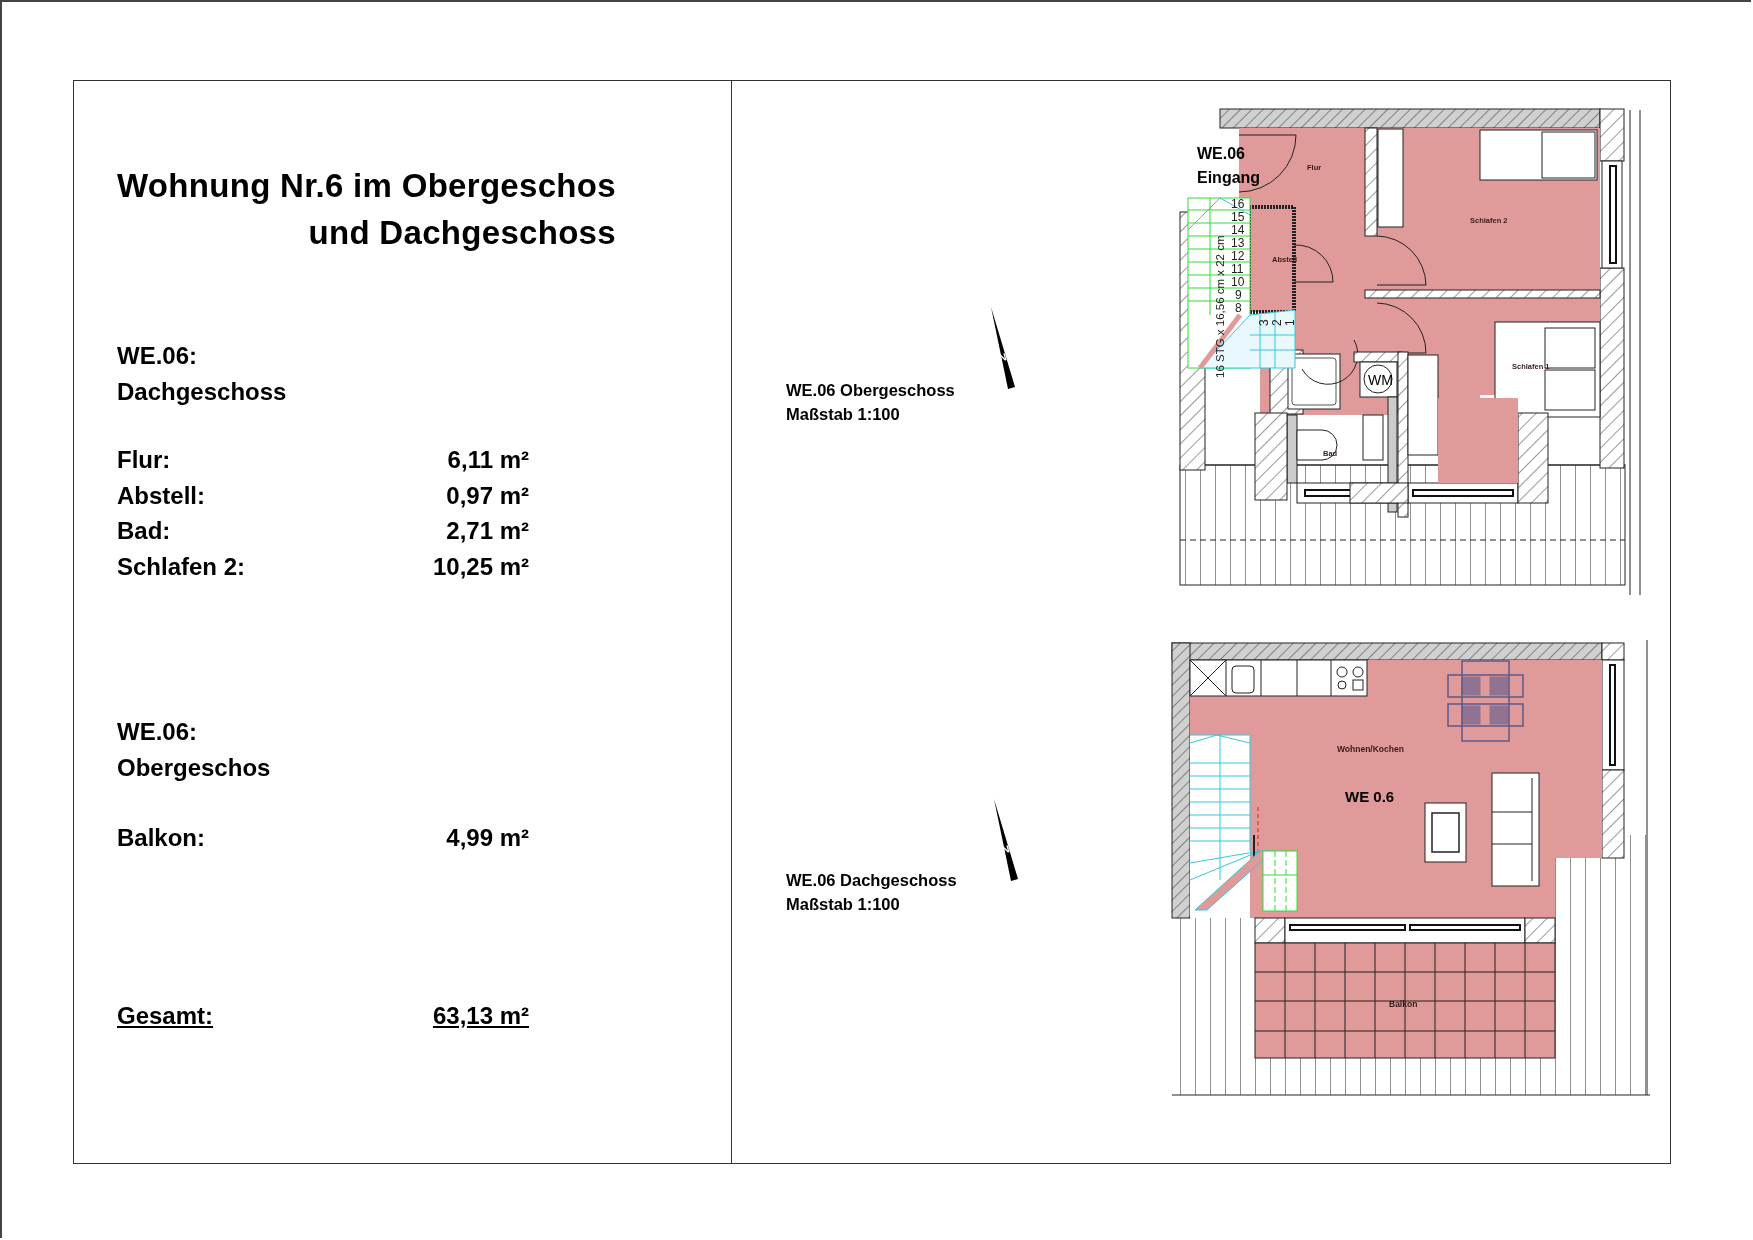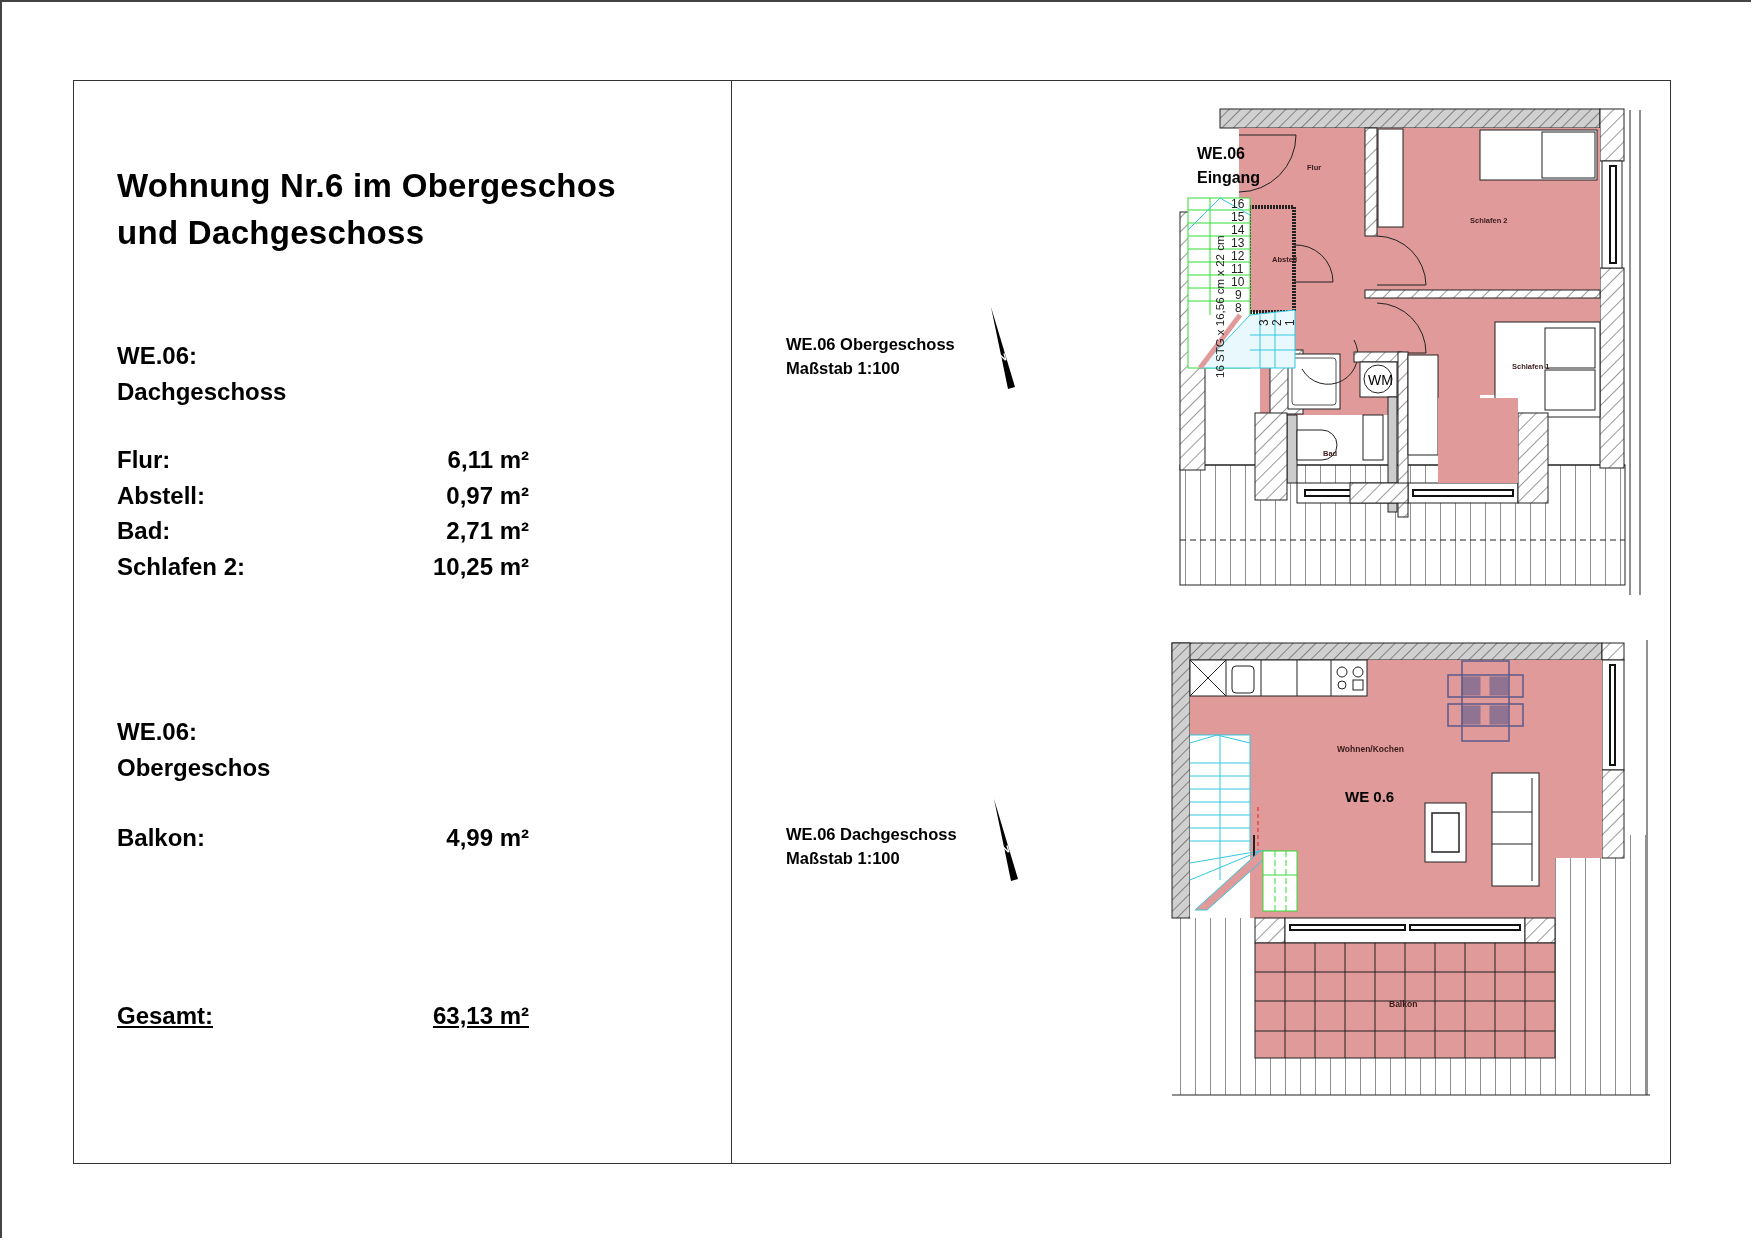--- a/index.html
+++ b/index.html
@@ -5,25 +5,25 @@
   html, body { margin:0; padding:0; background:#ffffff; }
   body { width:1753px; height:1240px; position:relative; overflow:hidden;
          font-family:"Liberation Sans", sans-serif; color:#000; }
   .page-edge { position:absolute; left:0; top:0; width:1751px; height:1238px;
                border-top:2px solid #444; border-left:2px solid #444; box-sizing:border-box; }
   .frame { position:absolute; left:73px; top:80px; width:1598px; height:1084px;
            border:1.5px solid #333; box-sizing:border-box; }
   .divider { position:absolute; left:731px; top:80px; width:0; height:1084px;
              border-left:1.5px solid #333; }
   .title { position:absolute; left:117px; top:162px; font-weight:bold; font-size:33px;
-           line-height:47px; letter-spacing:0.3px; }
+           line-height:47px; letter-spacing:0.3px;text-align:right; }
   .section-label { position:absolute; left:117px; font-weight:bold; font-size:24px; line-height:36px; }
   .area-table { position:absolute; left:117px; width:412px; font-weight:bold; font-size:24px; }
   .area-row { display:flex; justify-content:space-between; height:35.5px; line-height:35.5px; }
-  .plan-caption { position:absolute; left:786px; font-weight:bold; font-size:16.5px; line-height:24px; }
+  .plan-caption { position:absolute; left:786px; font-weight:bold; font-size:16.5px; line-height:24px;margin-top:46px; }
   .north { position:absolute; }
   svg.plan { position:absolute; }
   .room-label { font-family:"Liberation Sans", sans-serif; font-weight:bold; fill:#3a1a1a; }
 </style>
 </head>
 <body>
 
 <div class="page-edge"></div>
 <div class="frame"></div>
 <div class="divider"></div>

